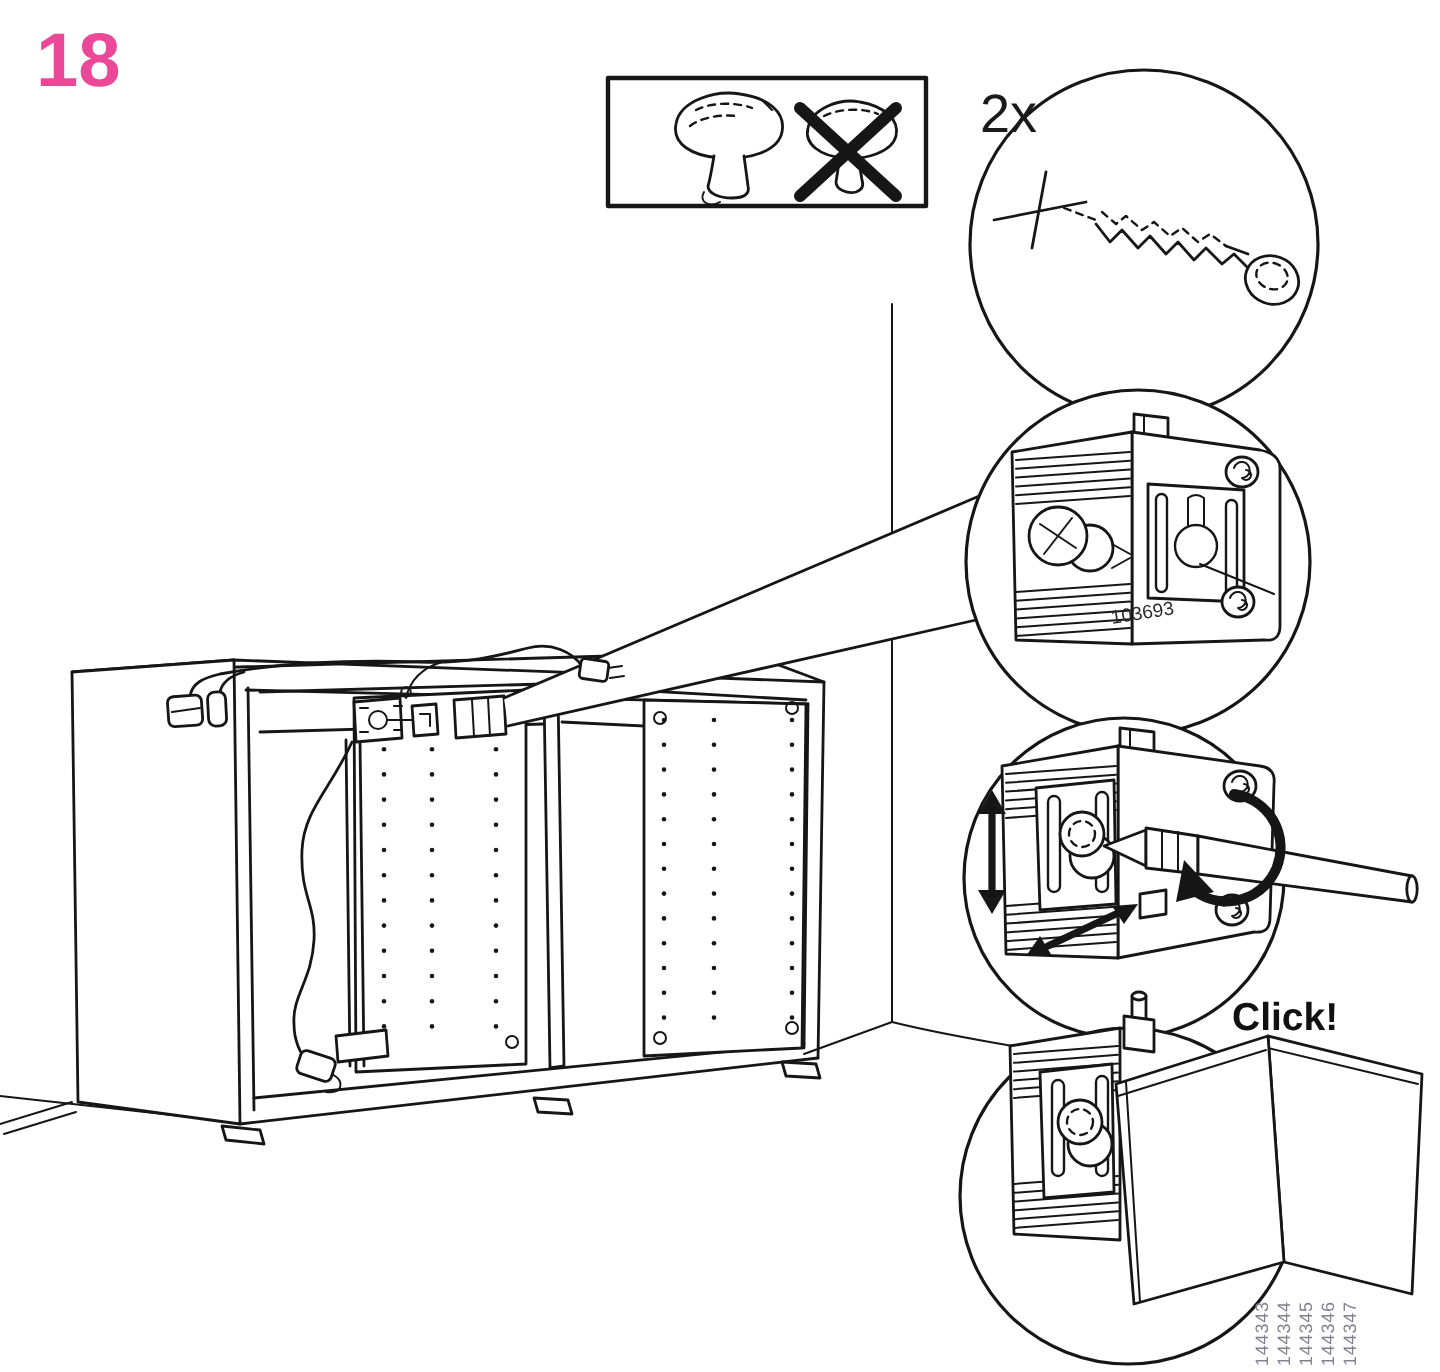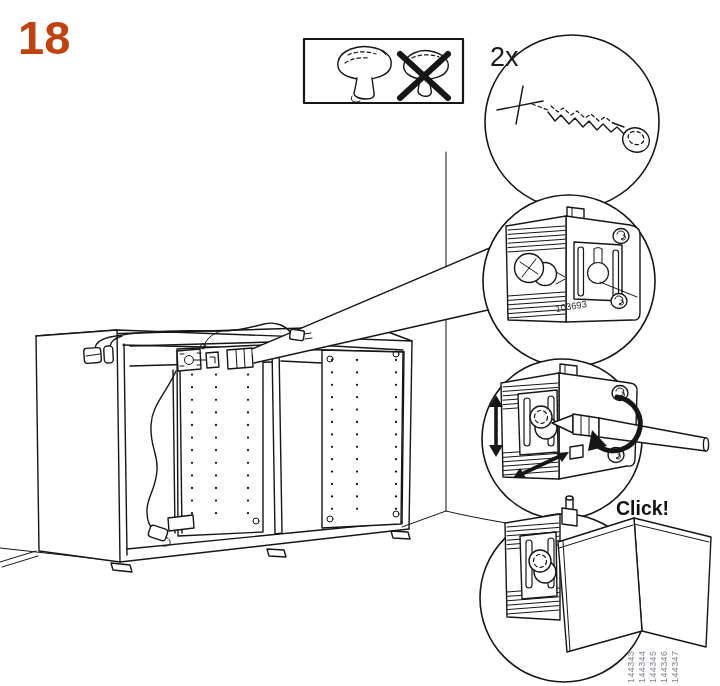--- a/index.html
+++ b/index.html
@@ -1,18 +1,18 @@
 <!DOCTYPE html>
 <html><head>
 <meta charset="utf-8">
 <style>
   html,body{margin:0;padding:0;background:#fff;}
   .canvas{position:relative;width:720px;height:686px;background:#ffffff;overflow:hidden;
           font-family:"Liberation Sans", sans-serif;}
-  .step-number{position:absolute;left:18px;top:10px;font-size:47px;font-weight:700;color:#c2410c;}
+  .step-number{position:absolute;left:18px;top:10px;font-size:38px;font-weight:700;color:#ec4899;}
   svg{position:absolute;left:0;top:0;}
   svg *{stroke-linecap:round;stroke-linejoin:round;}
   .ln{fill:none;stroke:#161616;stroke-width:1.4;}
   .thin{fill:none;stroke:#161616;stroke-width:1;}
   .fw{fill:#ffffff;stroke:#161616;stroke-width:1.4;}
   .fw2{fill:#ffffff;stroke:#161616;stroke-width:1.6;}
   .blk{fill:#161616;stroke:none;}
   .dash{fill:none;stroke:#161616;stroke-width:1.2;stroke-dasharray:3.5 3;}
   .boldln{fill:none;stroke:#161616;stroke-width:3.6;}
   .xln{fill:none;stroke:#161616;stroke-width:6;}

